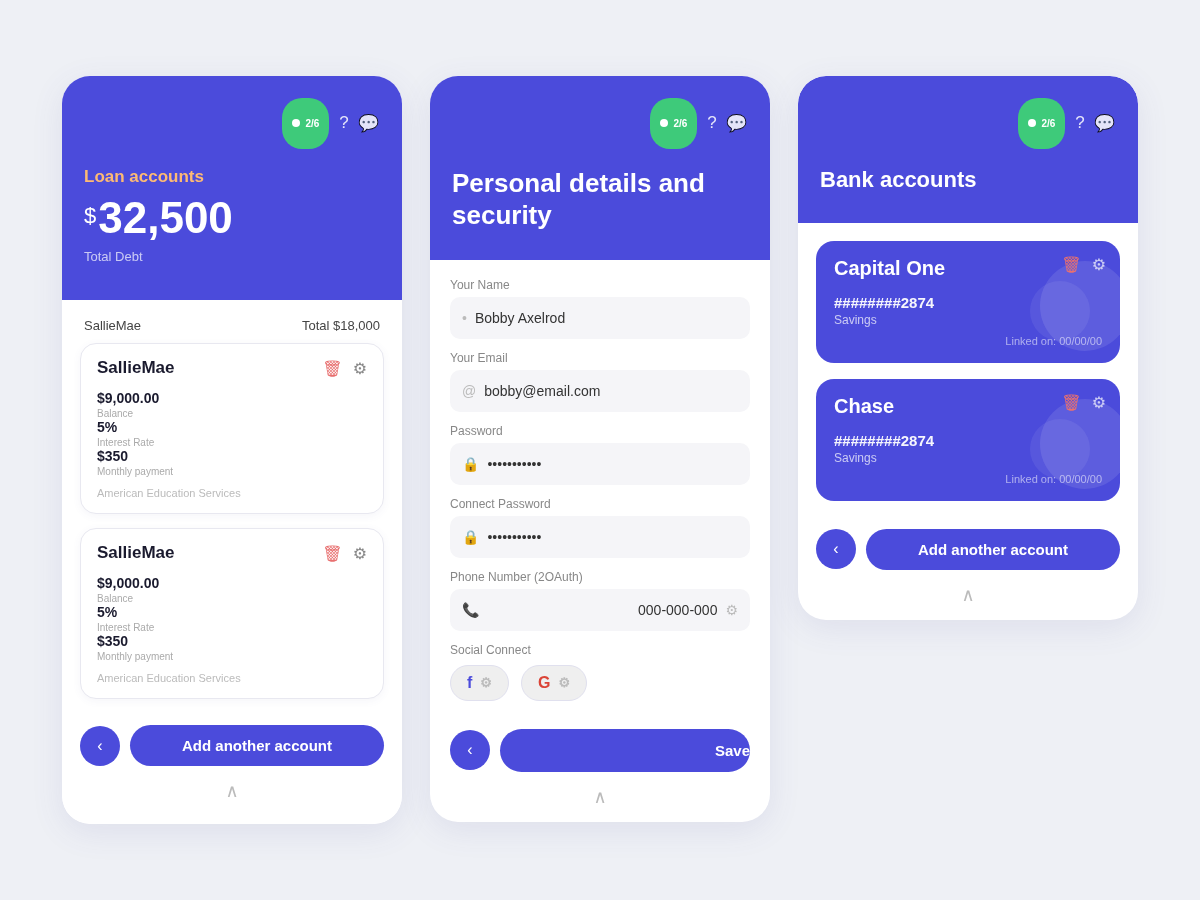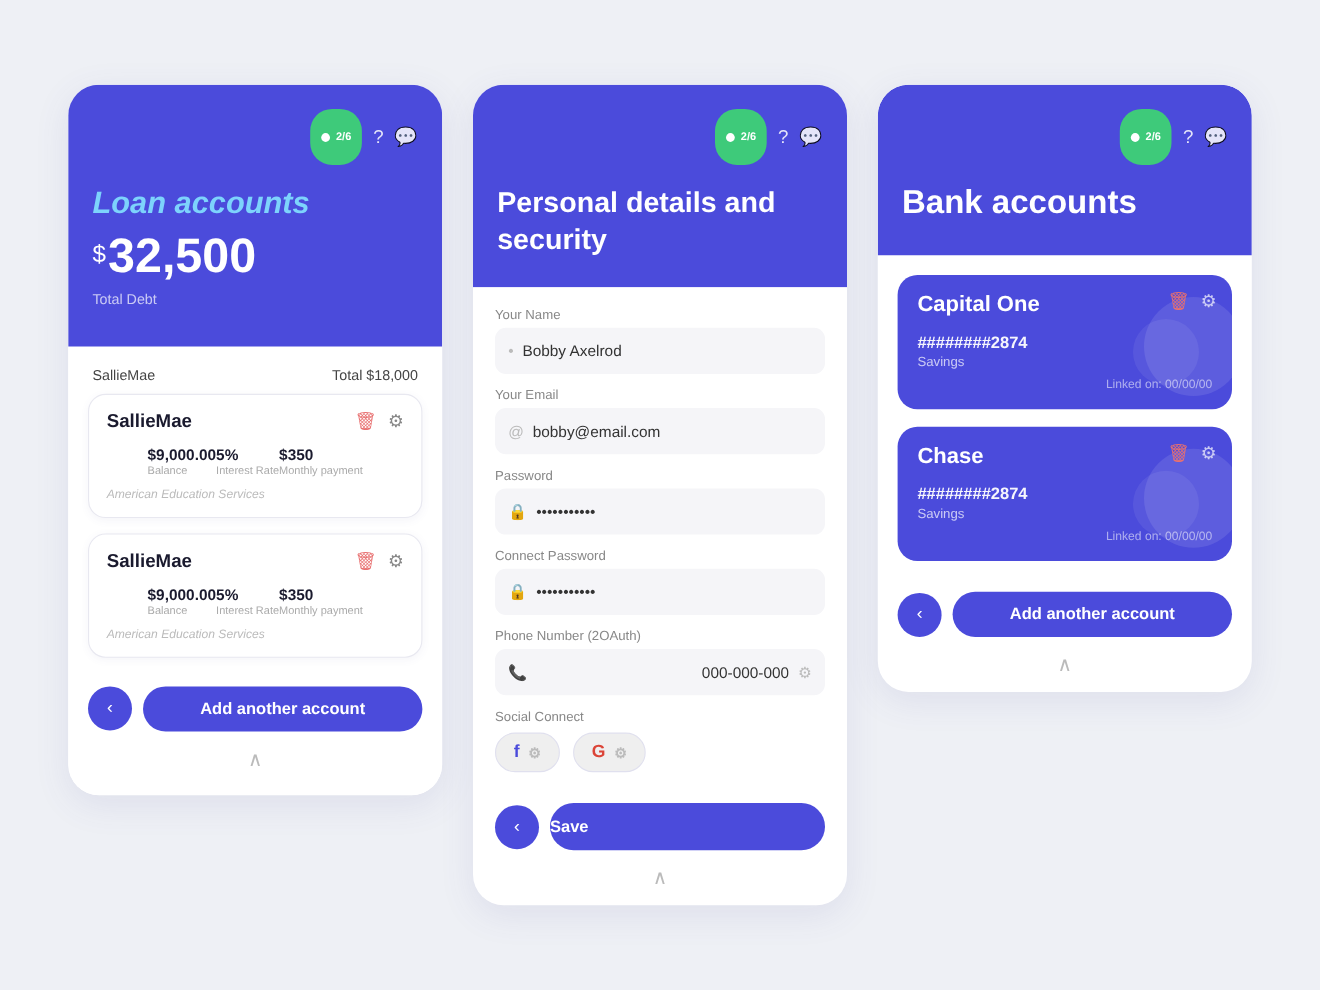--- a/index.html
+++ b/index.html
@@ -54,25 +54,24 @@
       background: #fff;
       border-radius: 50%;
     }
     .header-icon {
       color: #fff;
       font-size: 17px;
       cursor: pointer;
       opacity: 0.85;
     }
     .header-title {
-      color: #7dd3fc;
-      font-size: 28px;
+      color: #fdba74;
+      font-size: 17px;
       font-weight: 700;
       line-height: 1.2;
-      font-style: italic;
     }
     .header-amount {
       color: #fff;
       font-size: 44px;
       font-weight: 700;
       margin-top: 6px;
       display: flex;
       align-items: flex-start;
     }
     .dollar-sign {
@@ -125,31 +124,31 @@
       align-items: center;
     }
     .icon-btn {
       cursor: pointer;
       font-size: 16px;
       color: #888;
     }
     .icon-btn.delete { color: #e87070; }
     .account-stats {
       display: flex;
-      justify-content: center;
+      justify-content: flex-start;
       margin-bottom: 10px;
+      flex-direction: column;
     }
     .stat-item { text-align: left; }
     .stat-value { font-size: 14px; font-weight: 700; color: #1a1a2e; }
     .stat-label { font-size: 10px; color: #aaa; margin-top: 2px; }
     .account-provider {
       font-size: 11px;
       color: #bbb;
       margin-top: 4px;
-      font-style: italic;
     }
     .bottom-actions {
       display: flex;
       gap: 10px;
       align-items: center;
       padding: 12px 0 6px 0;
     }
     .back-btn {
       width: 40px; height: 40px;
       background: #4b4bdb;
@@ -250,32 +249,32 @@
     .save-btn {
       background: #4b4bdb;
       color: #fff;
       border: none;
       border-radius: 24px;
       padding: 13px 0;
       font-size: 15px;
       font-weight: 600;
       cursor: pointer;
       width: 100%;
-      text-align: left;
+      text-align: right;
     }
 
     
     .bank-header {
       background: #4b4bdb;
       padding: 22px 22px 30px 22px;
       border-radius: 28px 28px 0 0;
     }
     .bank-title {
       color: #fff;
-      font-size: 30px;
+      font-size: 22px;
       font-weight: 700;
       margin-top: 14px;
     }
     .bank-body {
       padding: 18px 18px 10px 18px;
     }
     .bank-card {
       background: #4b4bdb;
       border-radius: 18px;
       padding: 16px 18px;

